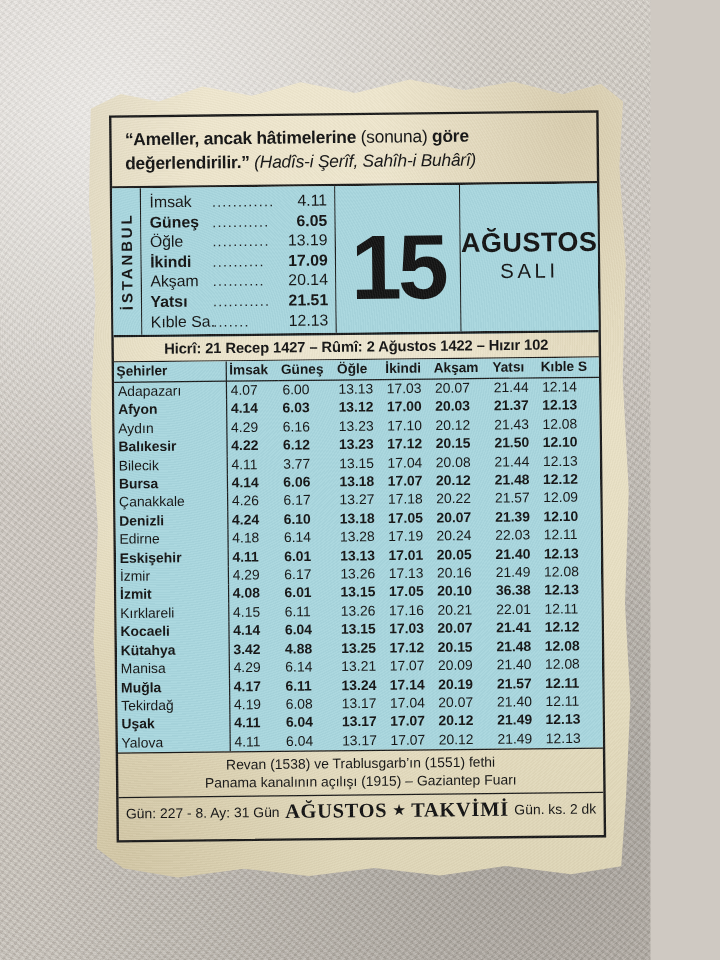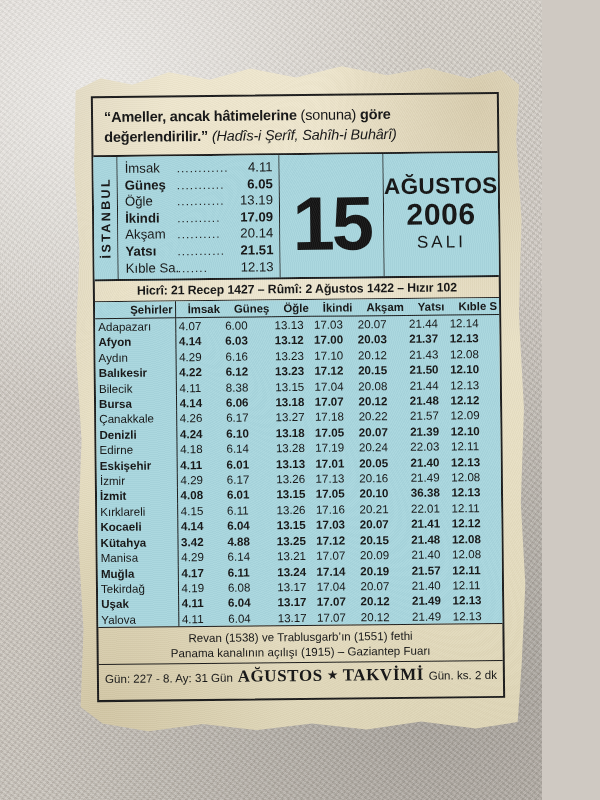--- a/index.html
+++ b/index.html
@@ -193,22 +193,22 @@
   
   table.cities {
     width: 100%;
     border-collapse: collapse;
     font-size: 11.6px;
     background: #a8d6de;
   }
   table.cities th {
     font-size: 11.4px;
     font-weight: bold;
-    text-align: right;
-    padding: 2px 2px 2px 12px;
+    text-align: left;
+    padding: 2px 2px 2px 2px;
     border-bottom: 1.2px solid #1b1b1b;
     white-space: nowrap;
   }
   table.cities td {
     padding: 1px 2px 1px 3px;
     white-space: nowrap;
     line-height: 13.4px;
   }
   table.cities td.cty { width: 88px; border-right: 1.2px solid #1b1b1b; }
   table.cities th.cty { width: 88px; border-right: 1.2px solid #1b1b1b; }
@@ -300,21 +300,20 @@
             <span class="vl">12.13</span>
           </div>
         </div>
 
         <div class="bigday">
           <span>15</span>
         </div>
 
         <div class="monthbox">
           <div class="mon">AĞUSTOS</div>
-          <div class="yr">2006</div>
           <div class="dow">SALI</div>
         </div>
       </div>
 
       <div class="hicri">Hicrî: 21 Recep 1427 – Rûmî: 2 Ağustos 1422 – Hızır 102</div>
 
       <table class="cities">
         <thead>
           <tr>
             <th class="cty">Şehirler</th>
@@ -364,21 +363,21 @@
             <td class="num">6.12</td>
             <td class="num">13.23</td>
             <td class="num">17.12</td>
             <td class="num">20.15</td>
             <td class="num">21.50</td>
             <td class="num">12.10</td>
           </tr>
           <tr>
             <td class="cty">Bilecik</td>
             <td class="num">4.11</td>
-            <td class="num">8.38</td>
+            <td class="num">3.77</td>
             <td class="num">13.15</td>
             <td class="num">17.04</td>
             <td class="num">20.08</td>
             <td class="num">21.44</td>
             <td class="num">12.13</td>
           </tr>
           <tr class="b">
             <td class="cty">Bursa</td>
             <td class="num">4.14</td>
             <td class="num">6.06</td>

